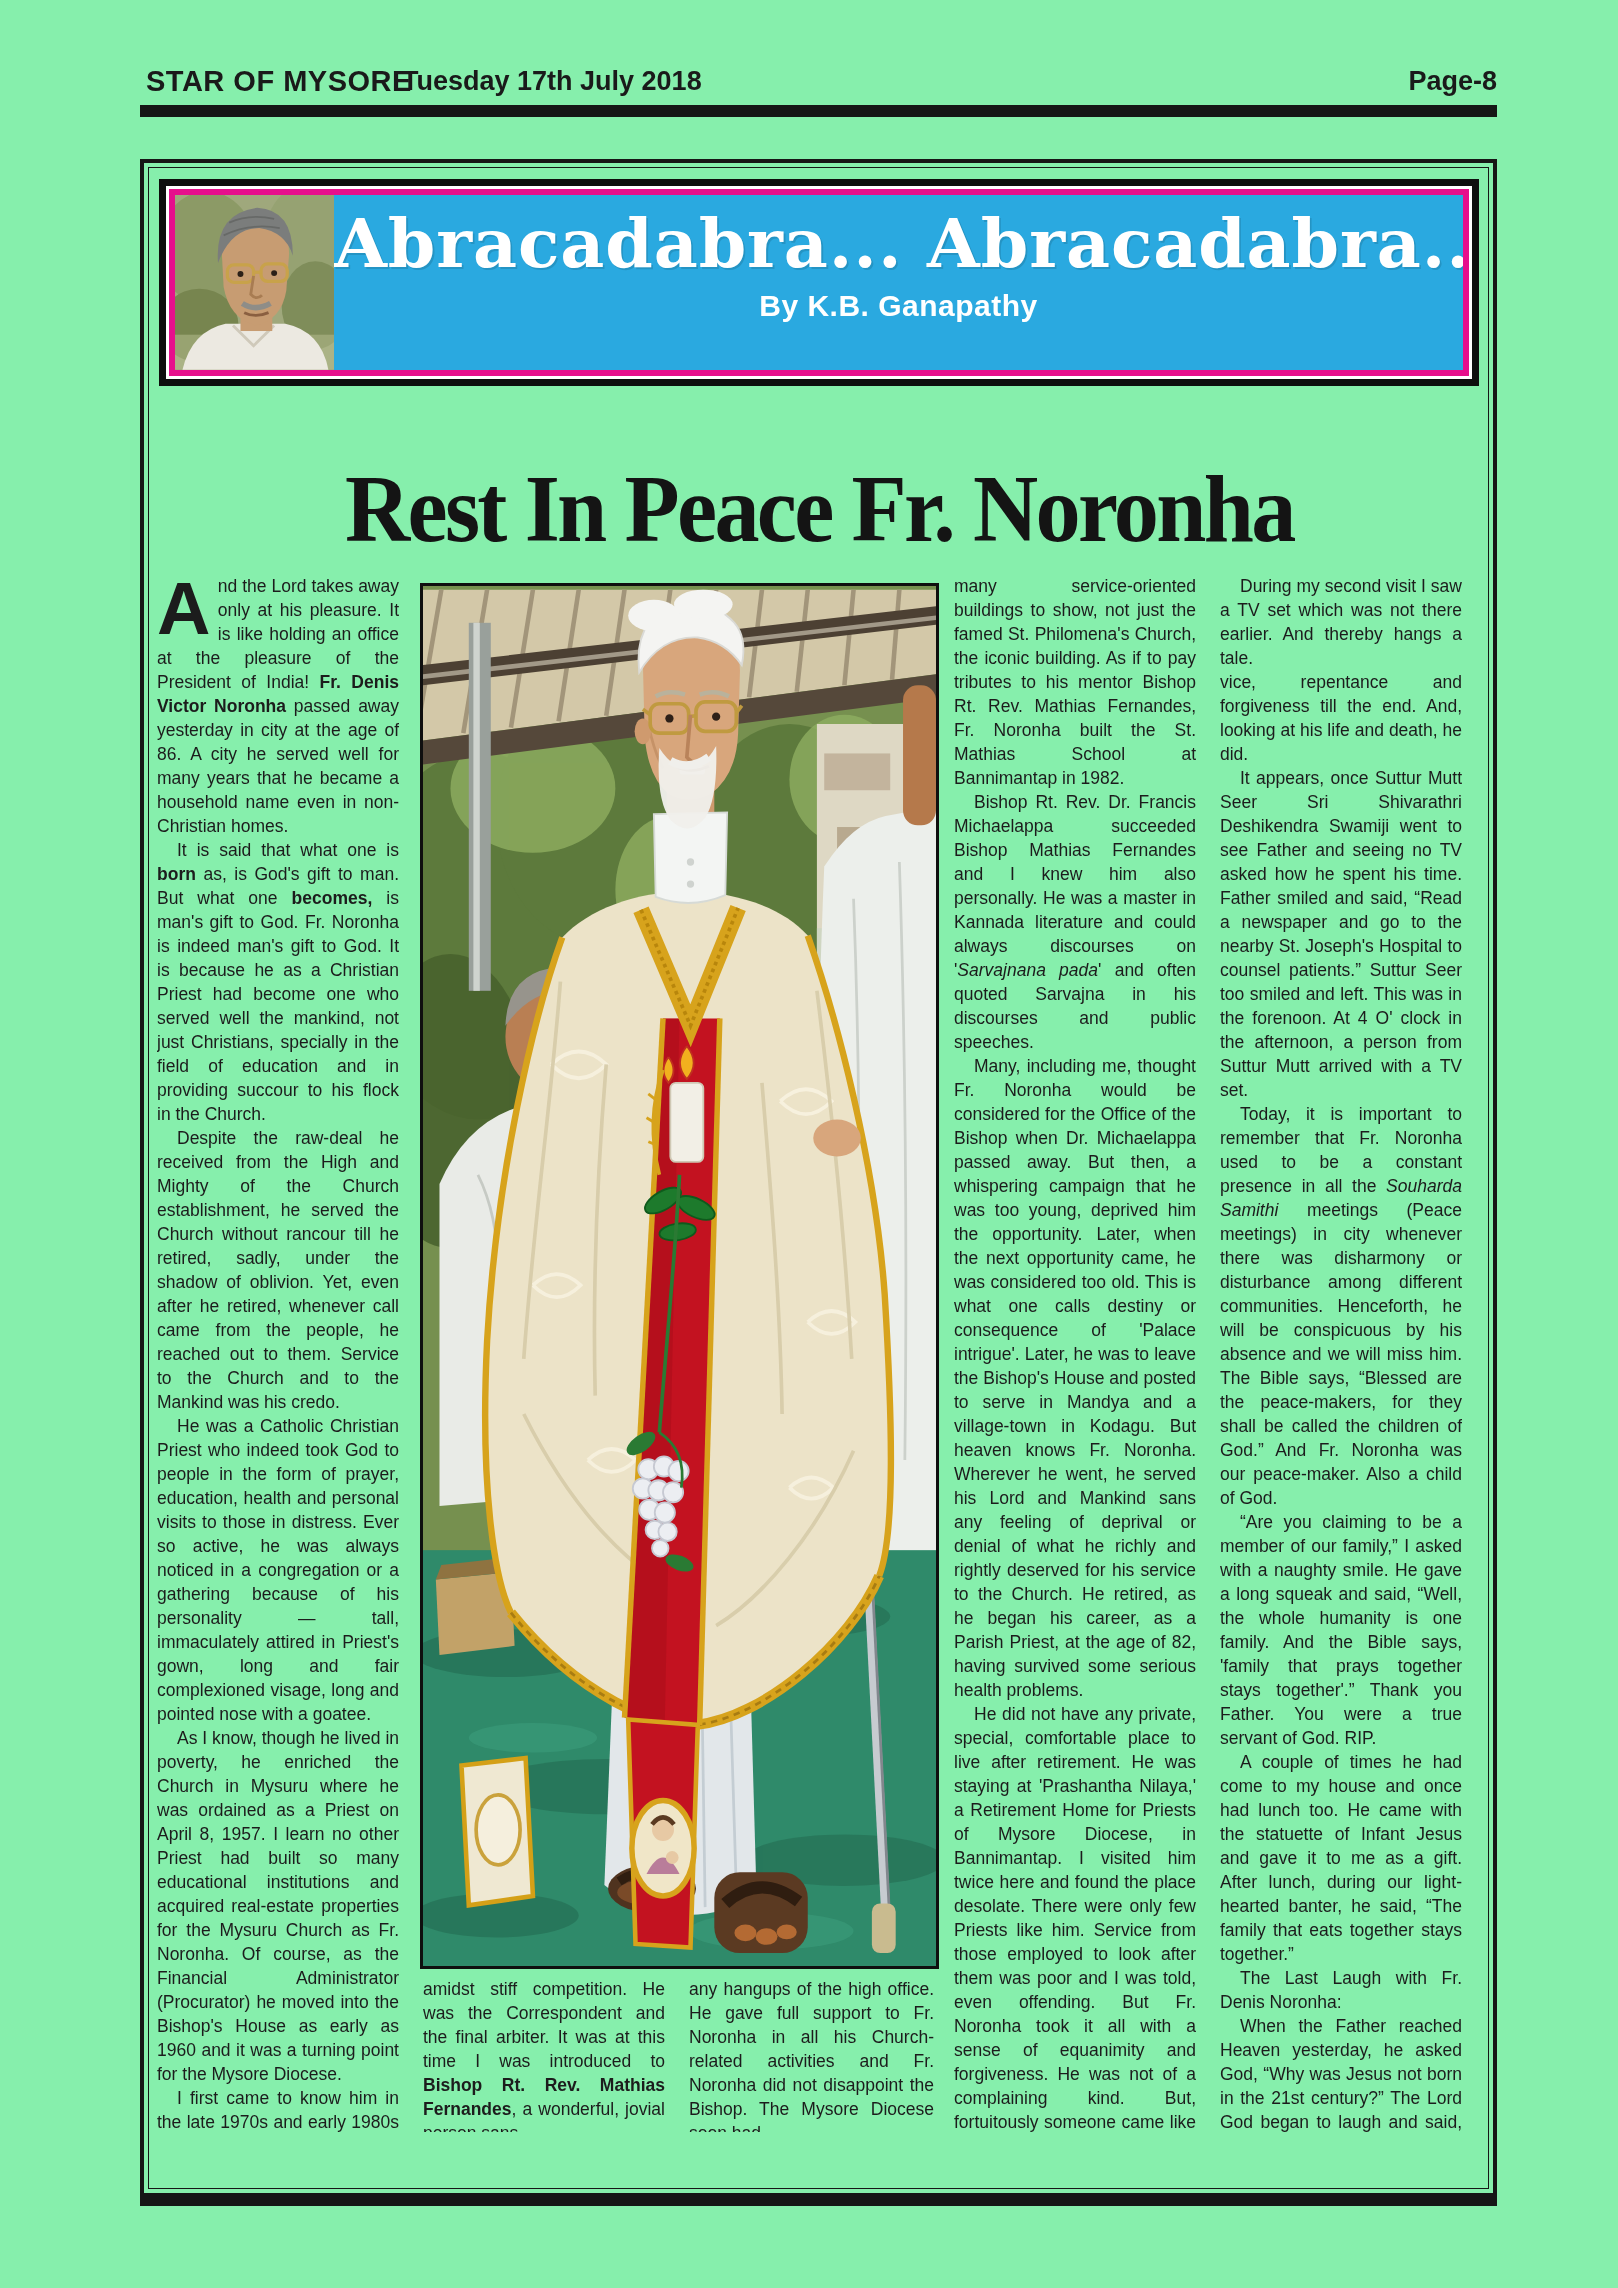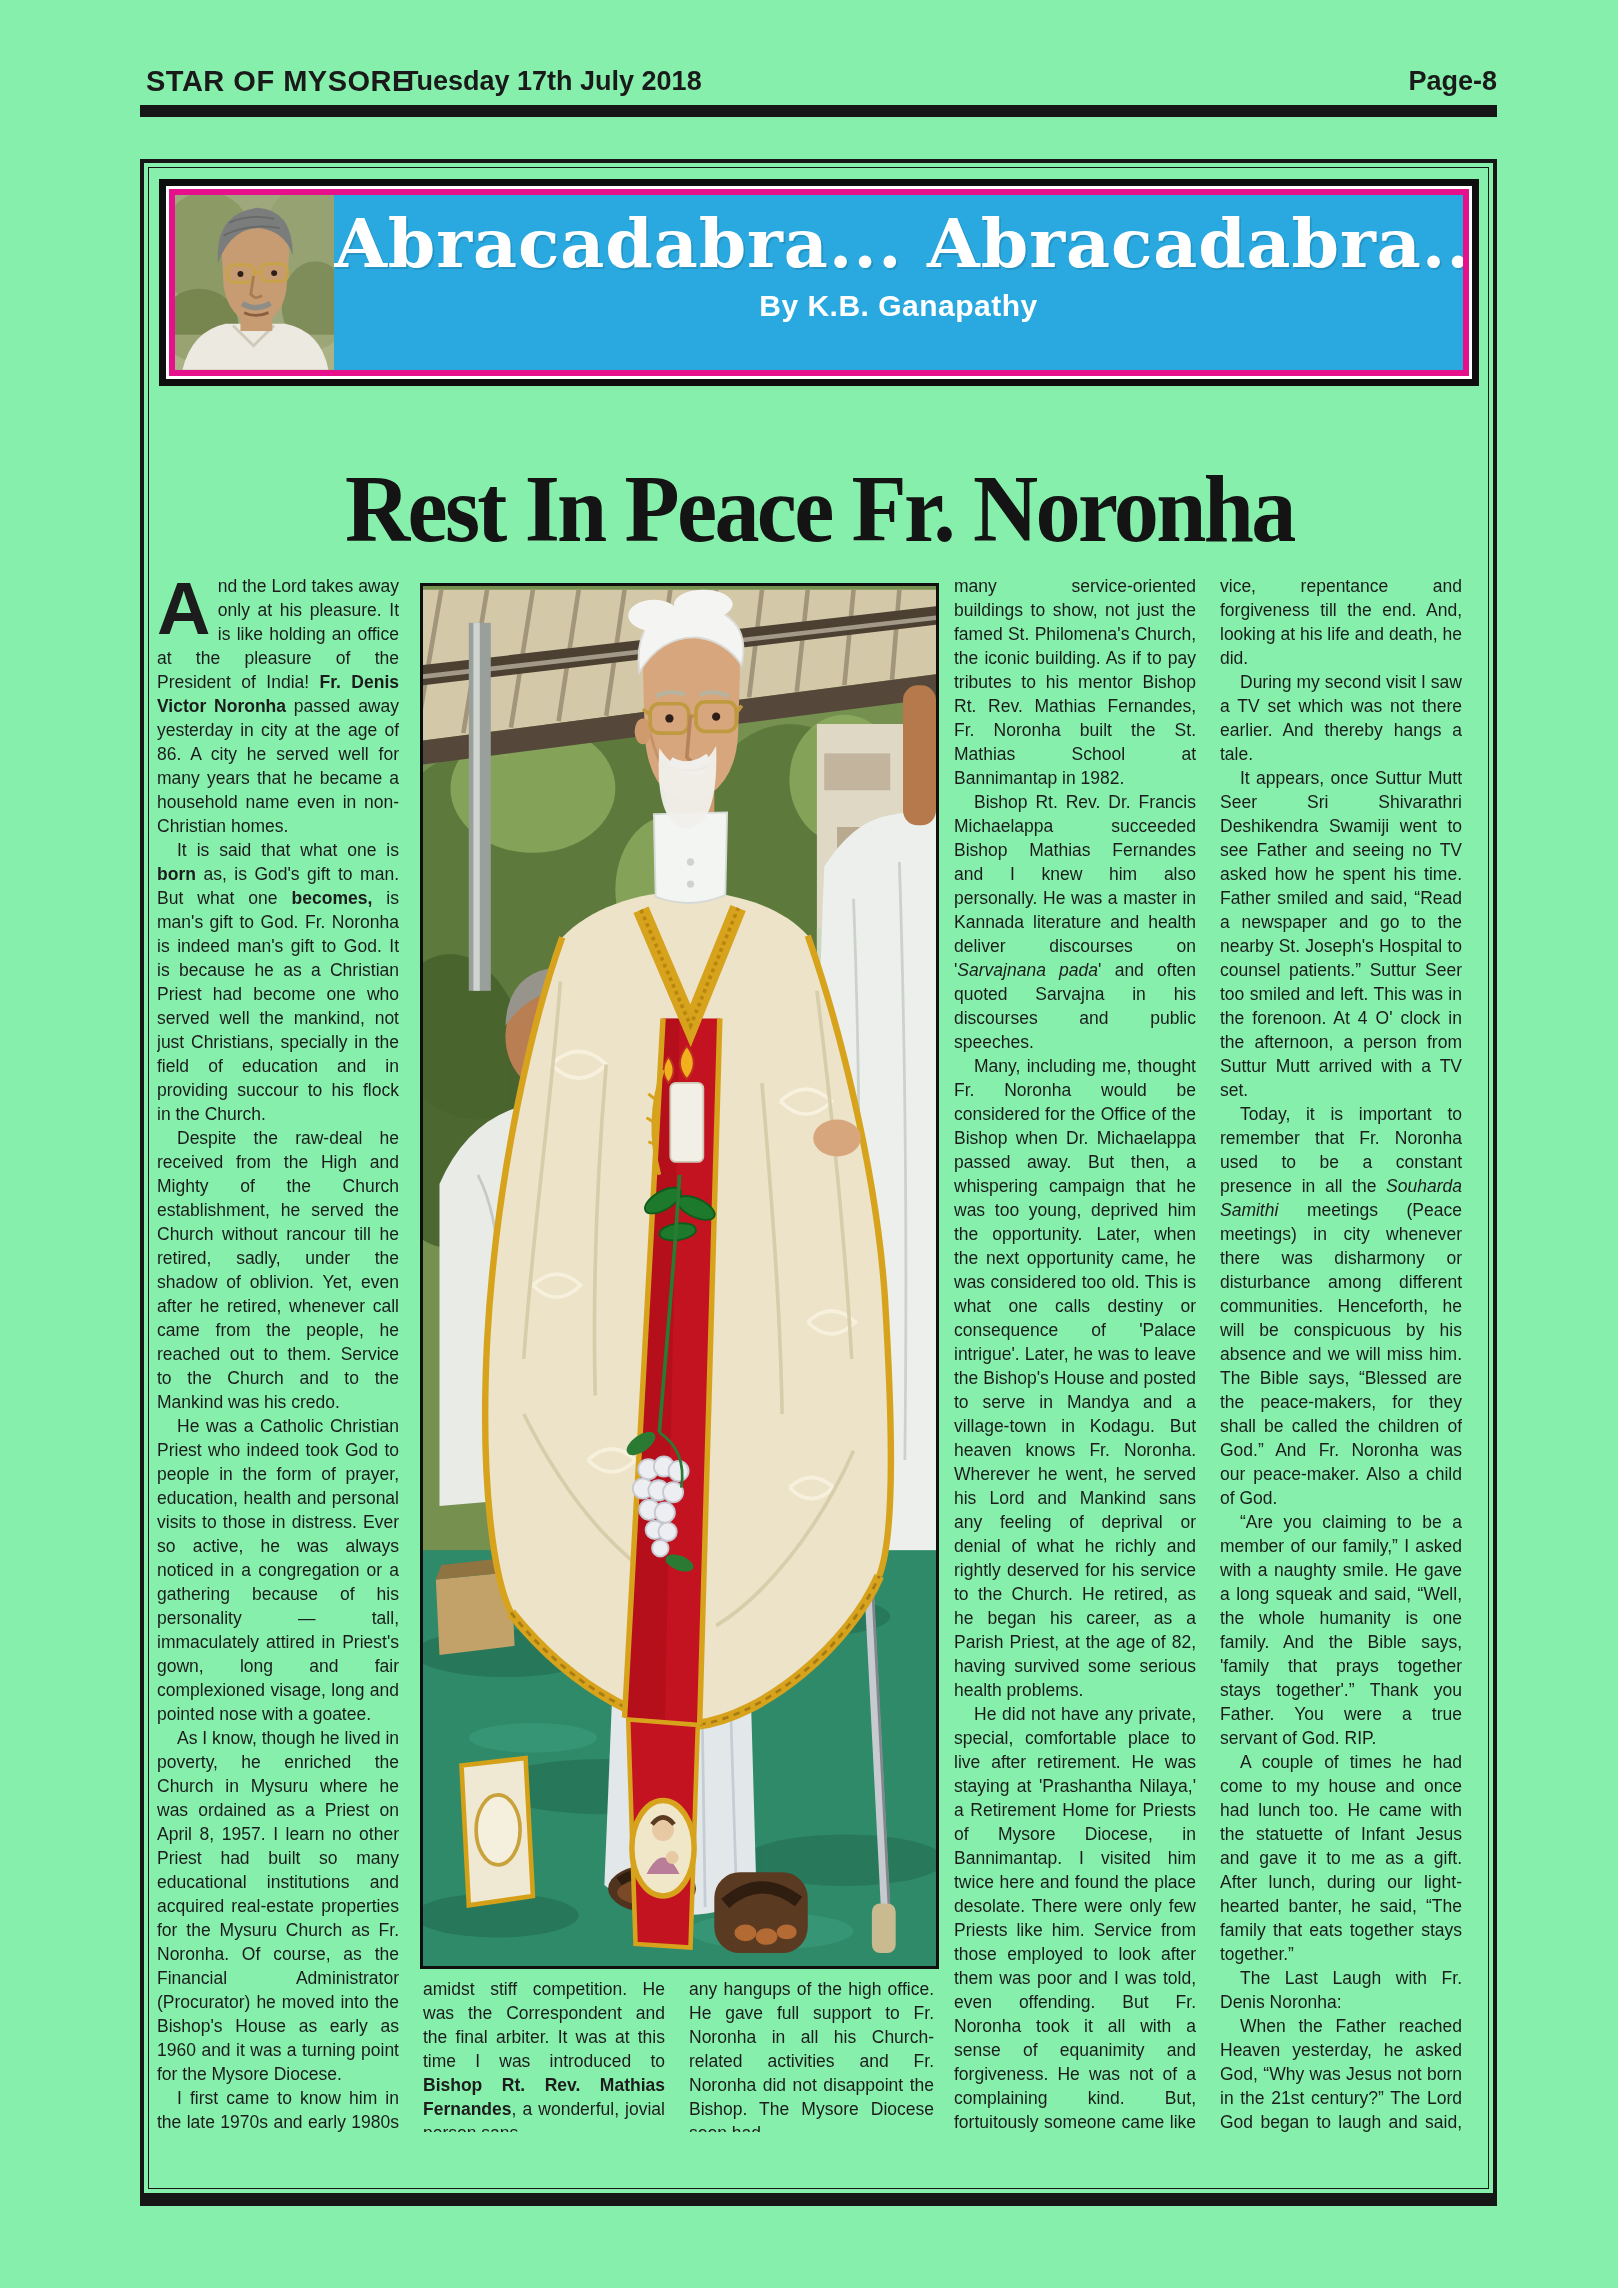--- a/index.html
+++ b/index.html
@@ -323,27 +323,27 @@
   <div class="col" id="col1">
       <p class="para noindent"><span class="drop">A</span><span>nd the Lord takes away only at his pleasure. It is like holding an office at the pleasure of the President of India! </span><span style="font-weight: bold;">Fr. Denis Victor Noronha</span><span> passed away yesterday in city at the age of 86. A city he served well for many years that he became a household name even in non-Christian homes.</span></p>
       <p class="para"><span>It is said that what one is </span><span style="font-weight: bold;">born</span><span> as, is God's gift to man. But what one </span><span style="font-weight: bold;">becomes,</span><span> is man's gift to God. Fr. Noronha is indeed man's gift to God. It is because he as a Christian Priest had become one who served well the mankind, not just Christians, specially in the field of education and in providing succour to his flock in the Church.</span></p>
       <p class="para"><span>Despite the raw-deal he received from the High and Mighty of the Church establishment, he served the Church without rancour till he retired, sadly, under the shadow of oblivion. Yet, even after he retired, whenever call came from the people, he reached out to them. Service to the Church and to the Mankind was his credo.</span></p>
       <p class="para"><span>He was a Catholic Christian Priest who indeed took God to people in the form of prayer, education, health and personal visits to those in distress. Ever so active, he was always noticed in a congregation or a gathering because of his personality — tall, immaculately attired in Priest's gown, long and fair complexioned visage, long and pointed nose with a goatee.</span></p>
       <p class="para"><span>As I know, though he lived in poverty, he enriched the Church in Mysuru where he was ordained as a Priest on April 8, 1957. I learn no other Priest had built so many educational institutions and acquired real-estate properties for the Mysuru Church as Fr. Noronha. Of course, as the Financial Administrator (Procurator) he moved into the Bishop's House as early as 1960 and it was a turning point for the Mysore Diocese.</span></p>
       <p class="para"><span>I first came to know him in the late 1970s and early 1980s when I had to seek admission to St. Joseph's Central (english medium) School for my children</span></p>
     </div>
   <div class="col" id="col3">
       <p class="para noindent"><span>many service-oriented buildings to show, not just the famed St. Philomena's Church, the iconic building. As if to pay tributes to his mentor Bishop Rt. Rev. Mathias Fernandes, Fr. Noronha built the St. Mathias School at Bannimantap in 1982.</span></p>
-      <p class="para"><span>Bishop Rt. Rev. Dr. Francis Michaelappa succeeded Bishop Mathias Fernandes and I knew him also personally. He was a master in Kannada literature and health deliver discourses on '</span><span style="font-style: italic;">Sarvajnana pada</span><span>' and often quoted Sarvajna in his discourses and public speeches.</span></p>
+      <p class="para"><span>Bishop Rt. Rev. Dr. Francis Michaelappa succeeded Bishop Mathias Fernandes and I knew him also personally. He was a master in Kannada literature and could always discourses on '</span><span style="font-style: italic;">Sarvajnana pada</span><span>' and often quoted Sarvajna in his discourses and public speeches.</span></p>
       <p class="para"><span>Many, including me, thought Fr. Noronha would be considered for the Office of the Bishop when Dr. Michaelappa passed away. But then, a whispering campaign that he was too young, deprived him the opportunity. Later, when the next opportunity came, he was considered too old. This is what one calls destiny or consequence of 'Palace intrigue'. Later, he was to leave the Bishop's House and posted to serve in Mandya and a village-town in Kodagu. But heaven knows Fr. Noronha. Wherever he went, he served his Lord and Mankind sans any feeling of deprival or denial of what he richly and rightly deserved for his service to the Church. He retired, as he began his career, as a Parish Priest, at the age of 82, having survived some serious health problems.</span></p>
       <p class="para"><span>He did not have any private, special, comfortable place to live after retirement. He was staying at 'Prashantha Nilaya,' a Retirement Home for Priests of Mysore Diocese, in Bannimantap. I visited him twice here and found the place desolate. There were only few Priests like him. Service from those employed to look after them was poor and I was told, even offending. But Fr. Noronha took it all with a sense of equanimity and forgiveness. He was not of a complaining kind. But, fortuitously someone came like a Good Samaritan and got the rude cook changed. He told me that he would adhere to the Christian values of poverty, ser-</span></p>
     </div>
   <div class="col" id="col4">
+      <p class="para"><span>During my second visit I saw a TV set which was not there earlier. And thereby hangs a tale.</span></p>
       <p class="para noindent"><span>vice, repentance and forgiveness till the end. And, looking at his life and death, he did.</span></p>
-      <p class="para"><span>During my second visit I saw a TV set which was not there earlier. And thereby hangs a tale.</span></p>
       <p class="para"><span>It appears, once Suttur Mutt Seer Sri Shivarathri Deshikendra Swamiji went to see Father and seeing no TV asked how he spent his time. Father smiled and said, “Read a newspaper and go to the nearby St. Joseph's Hospital to counsel patients.” Suttur Seer too smiled and left. This was in the forenoon. At 4 O' clock in the afternoon, a  person from Suttur Mutt arrived with a TV set.</span></p>
       <p class="para"><span>Today, it is important to remember that Fr. Noronha used to be a constant presence in all the </span><span style="font-style: italic;">Souharda Samithi</span><span> meetings (Peace meetings) in city whenever there was disharmony or disturbance among different communities. Henceforth, he will be conspicuous by his absence and we will miss him. The Bible says, “Blessed are the peace-makers, for they shall be called the children of God.” And Fr. Noronha was our peace-maker. Also a child of God.</span></p>
       <p class="para"><span>“Are you claiming to be a member of our family,” I asked with a naughty smile. He gave a long squeak and said, “Well, the whole humanity is one family. And the Bible says, 'family that prays together stays together'.” Thank you Father. You were a true servant of God. RIP.</span></p>
       <p class="para"><span>A couple of times he had come to my house and once had lunch too. He came with the statuette of Infant Jesus and gave it to me as a gift. After lunch, during our light-hearted banter, he said, “The family that eats together stays together.”</span></p>
       <p class="para"><span style="font-weight: normal;">The Last Laugh with Fr. Denis Noronha:</span></p>
       <p class="para"><span>When the Father reached Heaven yesterday, he asked God, “Why was Jesus not born in the 21st century?” The Lord God began to laugh and said, “Impossible! Impossible!! Where would the 21st century people find Three Wisemen and a Virgin?”</span></p>
     </div>
   <div class="bcol" id="bpl">
       <p class="para noindent"><span>amidst stiff competition. He was the Correspondent and the final arbiter. It was at this time I was introduced to </span><span style="font-weight: bold;">Bishop Rt. Rev. Mathias Fernandes</span><span>, a wonderful, jovial person sans</span></p>
     </div>

